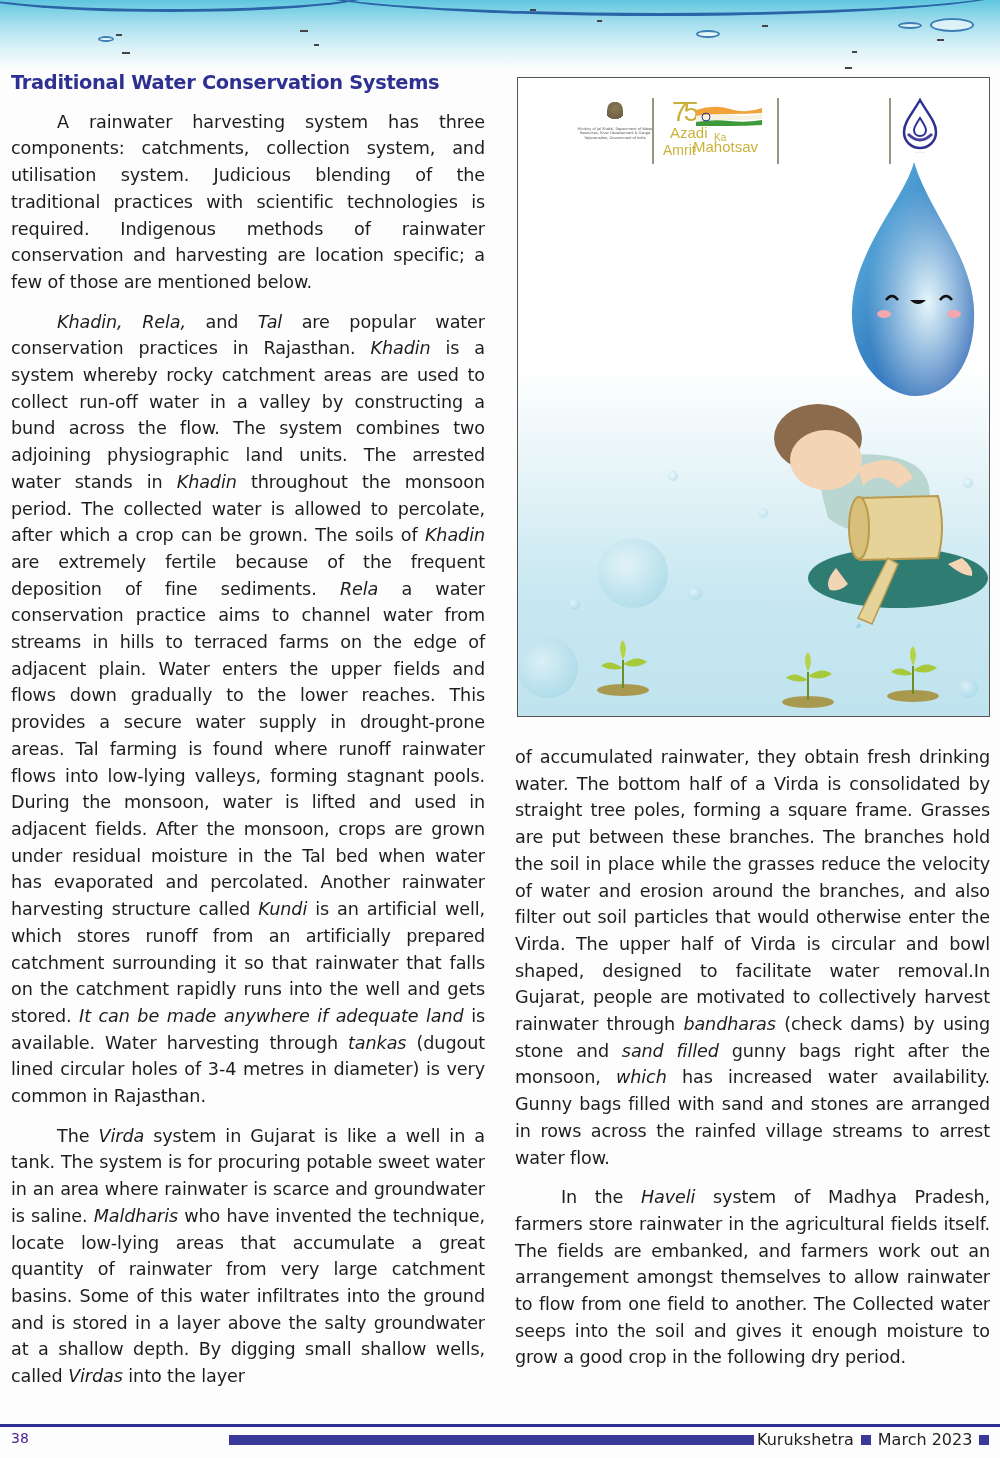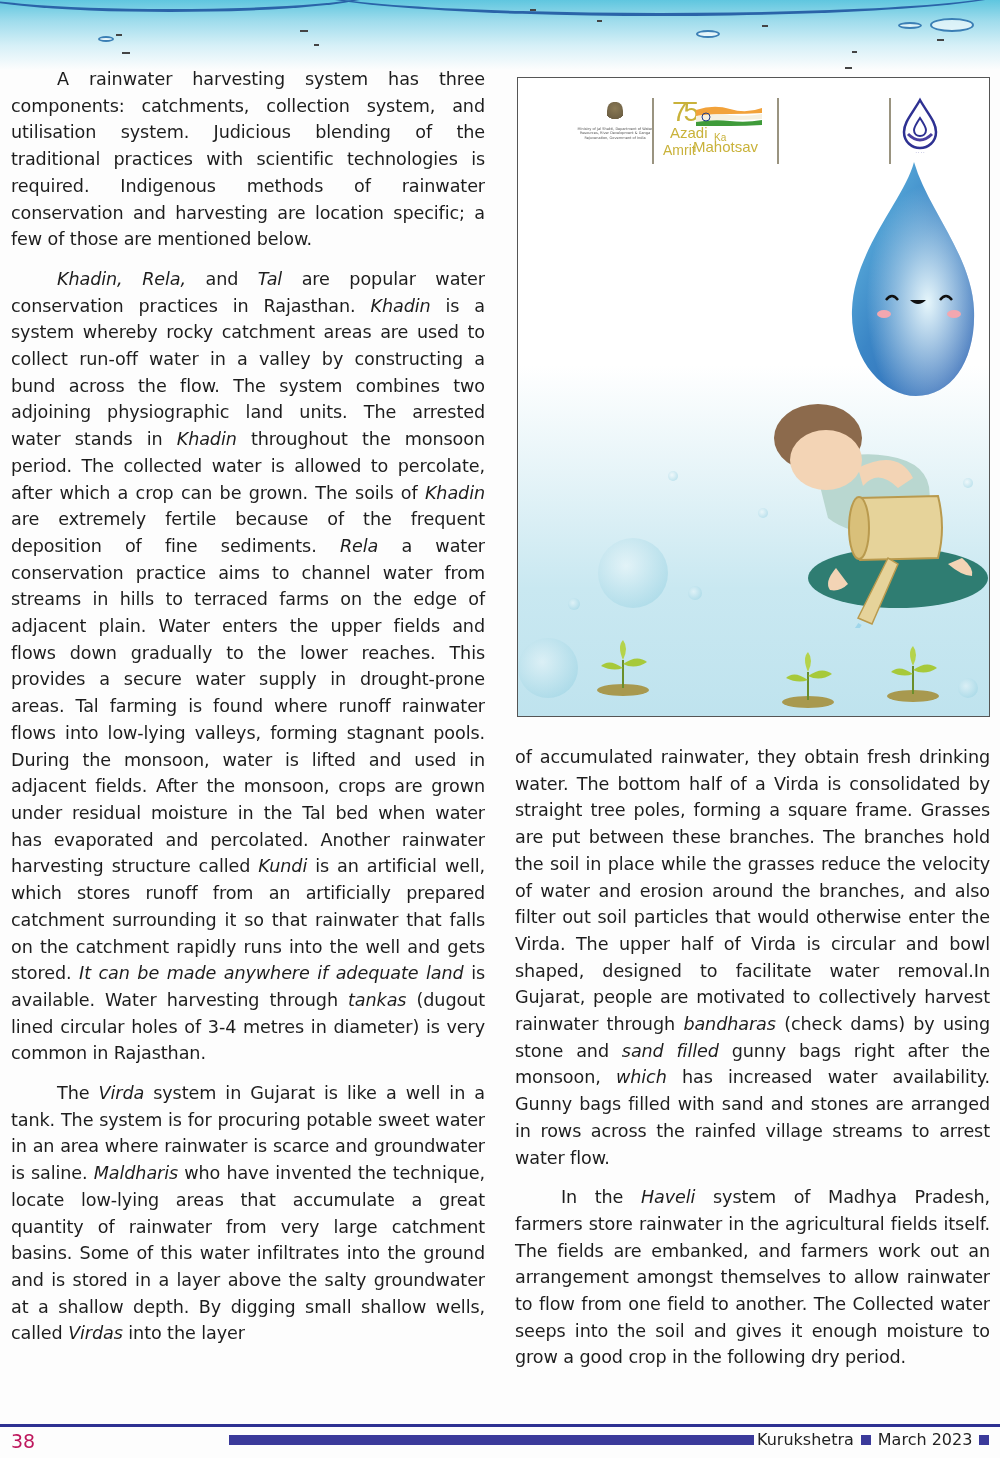--- a/index.html
+++ b/index.html
@@ -120,22 +120,22 @@
   }
   .sprout { position: absolute; width: 60px; height: 60px; }
   .boy { position: absolute; left: 230px; top: 290px; width: 240px; height: 260px; }
 
   
   .footer-line {
     position: absolute; left: 0; top: 1424px; width: 1000px; height: 3px;
     background: #2e3192;
   }
   .page-number {
-    position: absolute; left: 11px; top: 1430px; font-size: 19px;
-    font-family: "DejaVu Sans", sans-serif; color: #be185d;
+    position: absolute; left: 11px; top: 1430px; font-size: 14px;
+    font-family: "DejaVu Sans", sans-serif; color: #4c1d95;
   }
   .footer-bar {
     position: absolute; left: 229px; top: 1435px; width: 525px; height: 10px;
     background: #3b3a9a;
   }
   .footer-meta {
     position: absolute; left: 757px; top: 1430px; font-size: 16px;
     font-family: "DejaVu Sans", sans-serif; color: #222;
     display: flex; align-items: center; gap: 7px; white-space: nowrap;
   }
@@ -159,20 +159,21 @@
   <div class="dash" style="left:314px;top:44px;width:5px;"></div>
   <div class="dash" style="left:530px;top:9px;width:6px;"></div>
   <div class="dash" style="left:597px;top:20px;width:5px;"></div>
   <div class="dash" style="left:762px;top:25px;width:6px;"></div>
   <div class="dash" style="left:845px;top:67px;width:7px;"></div>
   <div class="dash" style="left:852px;top:51px;width:5px;"></div>
   <div class="dash" style="left:937px;top:39px;width:7px;"></div>
 </div>
 
 <div class="col col-left">
+  <h2 class="heading">Traditional Water Conservation Systems</h2>
   <p class="indent">A rainwater harvesting system has three components: catchments, collection system, and utilisation system. Judicious blending of the traditional practices with scientific technologies is required. Indigenous methods of rainwater conservation and harvesting are location specific; a few of those are mentioned below.</p>
   <p class="indent rich"><em>Khadin,</em><span> </span><em>Rela,</em><span> and </span><em>Tal</em><span> are popular water conservation practices in Rajasthan. </span><em>Khadin</em><span> is a system whereby rocky catchment areas are used to collect run-off water in a valley by constructing a bund across the flow. The system combines two adjoining physiographic land units. The arrested water stands in </span><em>Khadin</em><span> throughout the monsoon period. The collected water is allowed to percolate, after which a crop can be grown. The soils of </span><em>Khadin</em><span> are extremely fertile because of the frequent deposition of fine sediments. </span><em>Rela</em><span> a water conservation practice aims to channel water from streams in hills to terraced farms on the edge of adjacent plain. Water enters the upper fields and flows down gradually to the lower reaches. This provides a secure water supply in drought-prone areas. Tal farming is found where runoff rainwater flows into low-lying valleys, forming stagnant pools. During the monsoon, water is lifted and used in adjacent fields. After the monsoon, crops are grown under residual moisture in the Tal bed when water has evaporated and percolated. Another rainwater harvesting structure called </span><em>Kundi</em><span> is an artificial well, which stores runoff from an artificially prepared catchment surrounding it so that rainwater that falls on the catchment rapidly runs into the well and gets stored. </span><em>It can be made anywhere if adequate land</em><span> is available. Water harvesting through </span><em>tankas</em><span> (dugout lined circular holes of 3-4 metres in diameter) is very common in Rajasthan.</span></p>
   <p class="indent rich" style="margin-bottom:0;"><span>The </span><em>Virda</em><span> system in Gujarat is like a well in a tank. The system is for procuring potable sweet water in an area where rainwater is scarce and groundwater is saline. </span><em>Maldharis</em><span> who have invented the technique, locate low-lying areas that accumulate a great quantity of rainwater from very large catchment basins. Some of this water infiltrates into the ground and is stored in a layer above the salty groundwater at a shallow depth. By digging small shallow wells, called </span><em>Virdas</em><span> into the layer</span></p>
 </div>
 
 <div class="poster">
   <div class="logos">
     <div class="logo emblem-logo">
       <div class="emblem-shape"></div>
       <div class="ministry-text">Ministry of Jal Shakti, Department of Water Resources, River Development &amp; Ganga Rejuvenation, Government of India</div>

